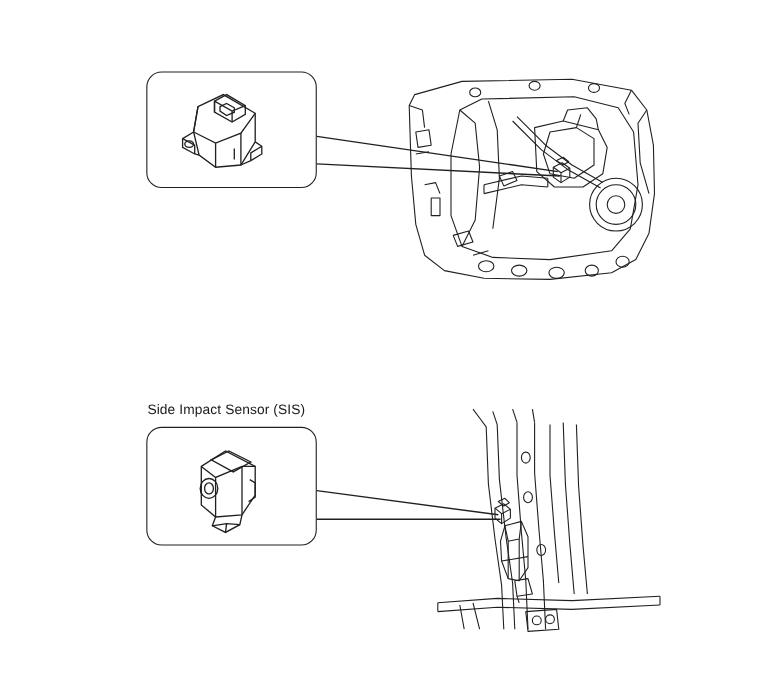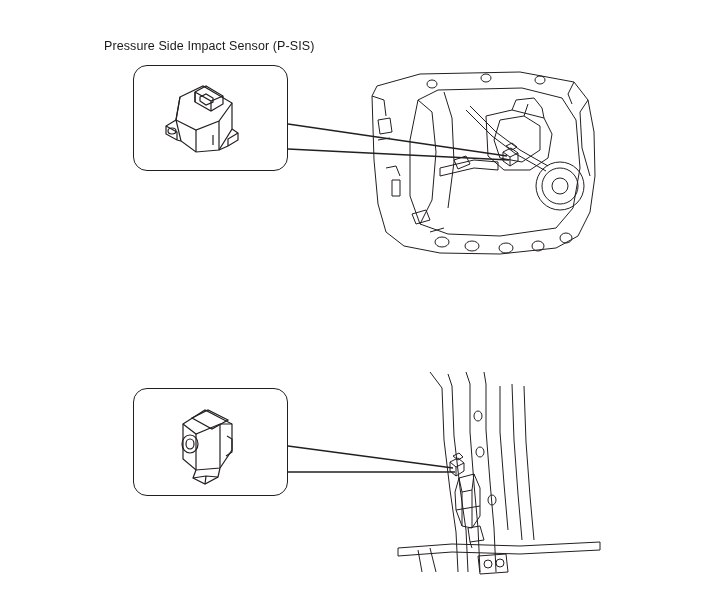--- a/index.html
+++ b/index.html
@@ -45,24 +45,24 @@
     height: 616px;
     pointer-events: none;
   }
   .ln { fill: none; stroke: #231f20; }
 </style>
 </head>
 <body>
 
 <div id="page">
 
-  <div class="caption" id="caption-psis">Pressure Side Impact Sensor (P-SIS)</div>
 
   <div class="callout-box" id="box-psis"></div>
 
+  <div class="caption" id="caption-sis">Side Impact Sensor (SIS)</div>
 
   <div class="callout-box" id="box-sis"></div>
 
   <svg class="svg-layer" viewBox="0 0 701 616" xmlns="http://www.w3.org/2000/svg">
 
     <g stroke-width="1.2">
 
       <path class="ln" d="M180 97 L203 86 L232 103 L232 129 L219 150 L196 152 L181 141 L176 120 Z"></path>
       <path class="ln" d="M180 97 L176 120 L196 130 L219 121 L232 103"></path>
       <path class="ln" d="M196 130 L196 152"></path>

